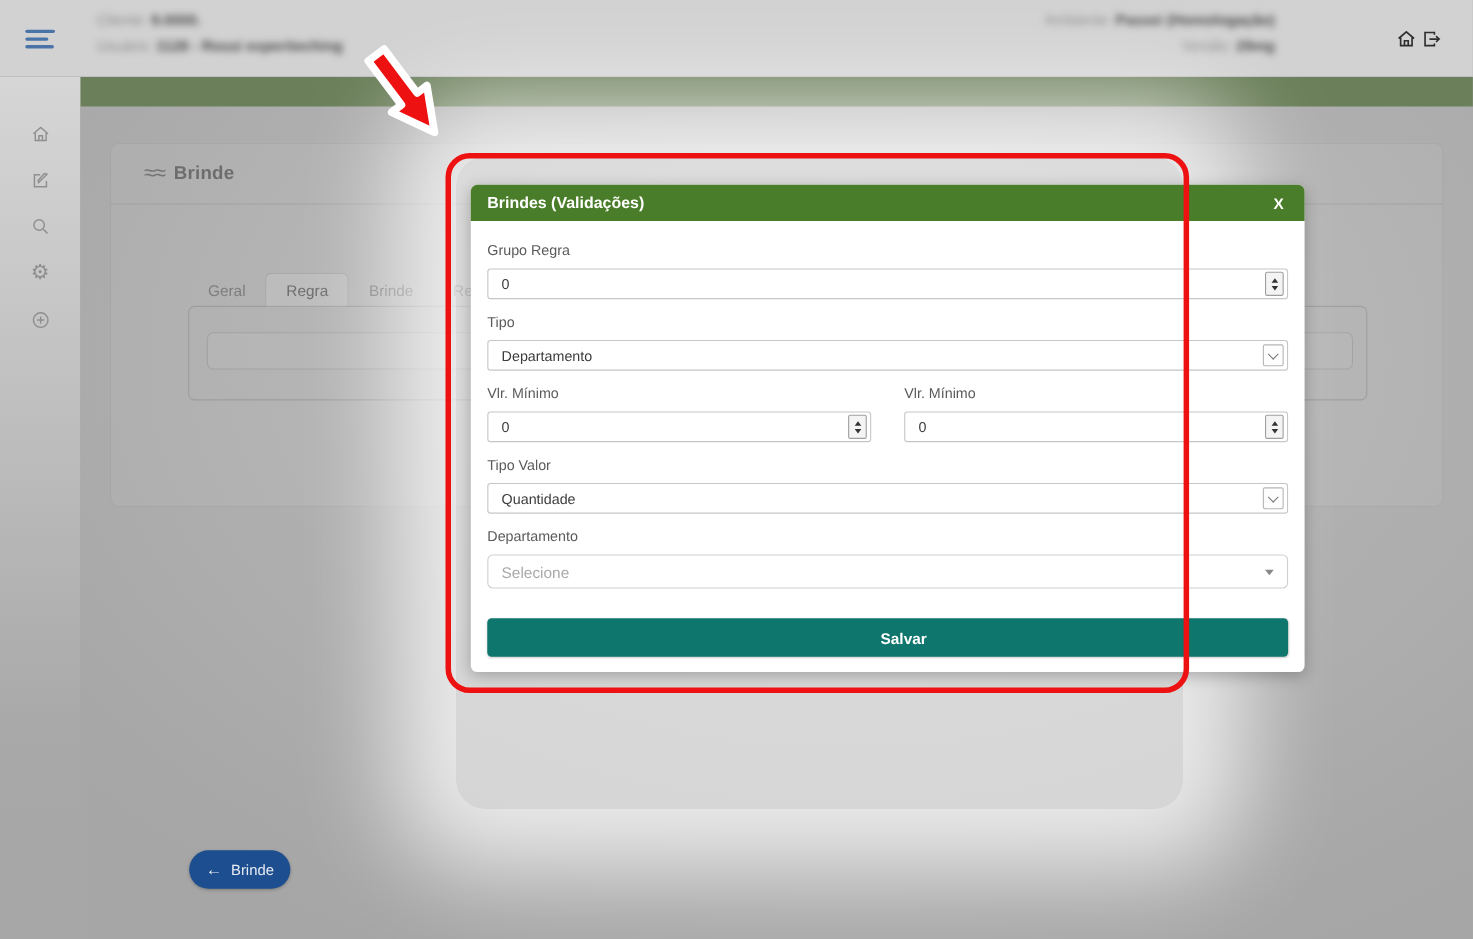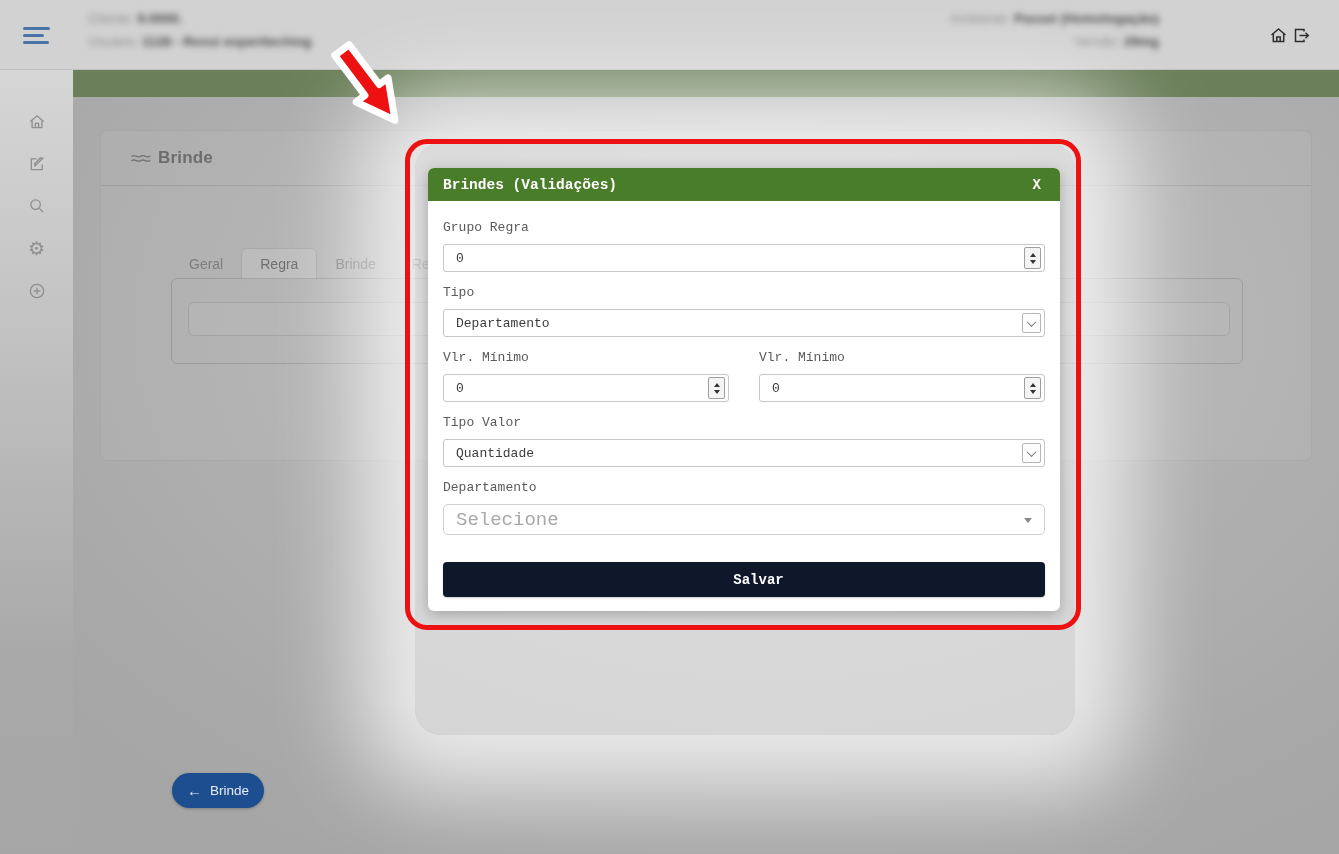--- a/index.html
+++ b/index.html
@@ -44,44 +44,44 @@
   .ghost-input { position:absolute; left:16px; top:23px; width:1042px; height:34px; border:1px solid rgba(0,0,0,0.10); border-radius:6px; background:rgba(255,255,255,0.04); }
   .voltar { position:absolute; left:99px; top:676px; width:92px; height:35px; border-radius:18px; background:#1d4e90;
             color:#e8ecf3; font-size:13.5px; display:flex; align-items:center; justify-content:center; gap:8px; cursor:pointer; box-shadow:0 1px 3px rgba(0,0,0,0.25); }
   .voltar .arr { font-size:15px; line-height:1; }
 
   
   .glow { position:absolute; left:415px; top:143px; width:660px; height:592px; border-radius:26px;
           background:rgba(255,255,255,0.50); box-shadow:0 0 85px 55px rgba(255,255,255,0.75); z-index:3; }
 
   
-  .modal { position:absolute; left:428px; top:168px; width:632px; background:#ffffff; border-radius:6px; z-index:4;
-           box-shadow:0 3px 14px rgba(0,0,0,0.25); padding-bottom:14px;font-family:Liberation Mono, monospace; }
+  .modal { position:absolute; left:428px; top:168px; width:758px; background:#ffffff; border-radius:6px; z-index:4;
+           box-shadow:0 3px 14px rgba(0,0,0,0.25); padding-bottom:14px; }
   .modal-header { background:#4a7d2a; height:33px; border-radius:6px 6px 0 0; display:flex; align-items:center; justify-content:space-between; padding:0 15px 0 15px; }
   .modal-title { color:#ffffff; font-size:14.5px; font-weight:bold; }
   .modal-close { color:#ffffff; font-size:14px; font-weight:bold; cursor:pointer; padding:2px 4px; }
   .modal-body { padding:6px 15px 0 15px; }
   .fg { margin-top:13px; }
   .fg label { display:block; font-size:13px; color:#5a5a5a; margin-bottom:9px; }
   .control { position:relative; height:28px; border:1px solid #c6c6c6; border-radius:3px; background:#fff;
              display:flex; align-items:center; padding-left:12px; font-size:13px; color:#3c3c3c; cursor:pointer; }
   .control input { border:none; outline:none; width:100%; height:100%; font-size:13px; color:#3c3c3c; font-family:inherit; background:transparent; }
   .spinner { position:absolute; right:3px; top:2px; width:17px; height:22px; border:1px solid #9f9f9f; border-radius:2px;
              background:#f4f4f4; display:flex; flex-direction:column; align-items:center; justify-content:center; gap:3px; cursor:pointer; }
   .spin-up { width:0; height:0; border-left:3.5px solid transparent; border-right:3.5px solid transparent; border-bottom:4px solid #333; }
   .spin-dn { width:0; height:0; border-left:3.5px solid transparent; border-right:3.5px solid transparent; border-top:4px solid #333; }
   .selbox { position:absolute; right:3px; top:3px; bottom:3px; width:19px; border:1px solid #b5b5b5; border-radius:2px;
             background:#fdfdfd; display:flex; align-items:center; justify-content:center; }
   .chev { width:7px; height:7px; border-right:1.6px solid #777; border-bottom:1.6px solid #777; transform:rotate(45deg) translate(-1px,-1px); }
   .row2 { display:flex; gap:30px; }
   .row2 .col { flex:1; }
   .select2 { position:relative; height:31px; border:1px solid #cfcfcf; border-radius:5px; background:#fff;
-             display:flex; align-items:center; padding-left:12px; font-size:19px; color:#a9a9a9; cursor:pointer; }
+             display:flex; align-items:center; padding-left:12px; font-size:14px; color:#a9a9a9; cursor:pointer; }
   .caret { position:absolute; right:12px; top:13px; width:0; height:0; border-left:4.5px solid transparent; border-right:4.5px solid transparent; border-top:5px solid #888; }
-  .save-btn { margin-top:27px; width:100%; height:35px; border:none; border-radius:4px; background:#0f172a; color:#fff;
+  .save-btn { margin-top:27px; width:100%; height:35px; border:none; border-radius:4px; background:#0f766e; color:#fff;
               font-size:14px; font-weight:bold; font-family:inherit; cursor:pointer; box-shadow:0 1px 2px rgba(0,0,0,0.2);padding-left:29px; }
 
   
   .redbox { position:absolute; left:405px; top:139px; width:676px; height:491px; border:5px solid #ee1111; border-radius:22px; z-index:6; pointer-events:none; }
   .red-arrow { position:absolute; left:318px; top:34px; z-index:7; pointer-events:none; }
 </style>
 </head>
 <body>
 
 <div class="topbar">

